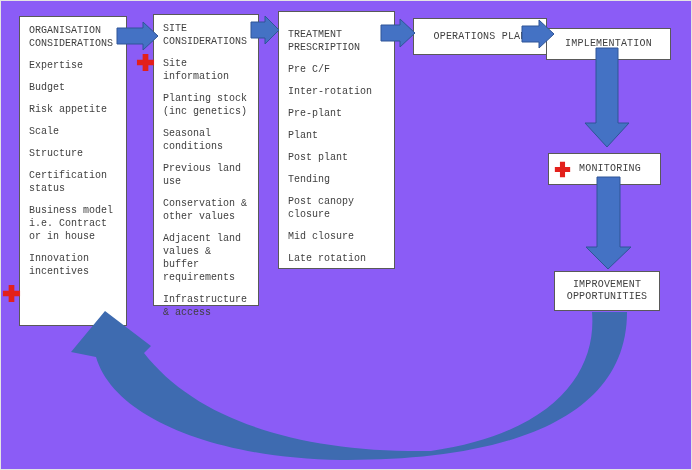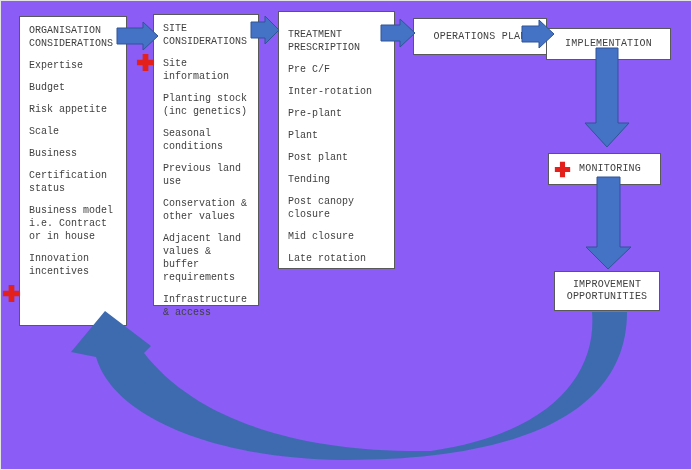--- a/index.html
+++ b/index.html
@@ -60,21 +60,21 @@
 <body>
 
 <div class="canvas">
 
   <div class="bigbox" id="box-org">
     <div class="title">ORGANISATION CONSIDERATIONS</div>
     <div class="li">Expertise</div>
     <div class="li">Budget</div>
     <div class="li">Risk appetite</div>
     <div class="li">Scale</div>
-    <div class="li">Business</div>
+    <div class="li">Structure</div>
     <div class="li">Certification status</div>
     <div class="li">Business model i.e. Contract or in house</div>
     <div class="li">Innovation incentives</div>
   </div>
 
   <div class="bigbox" id="box-site">
     <div class="title">SITE CONSIDERATIONS</div>
     <div class="li">Site information</div>
     <div class="li">Planting stock (inc genetics)</div>
     <div class="li">Seasonal conditions</div>

